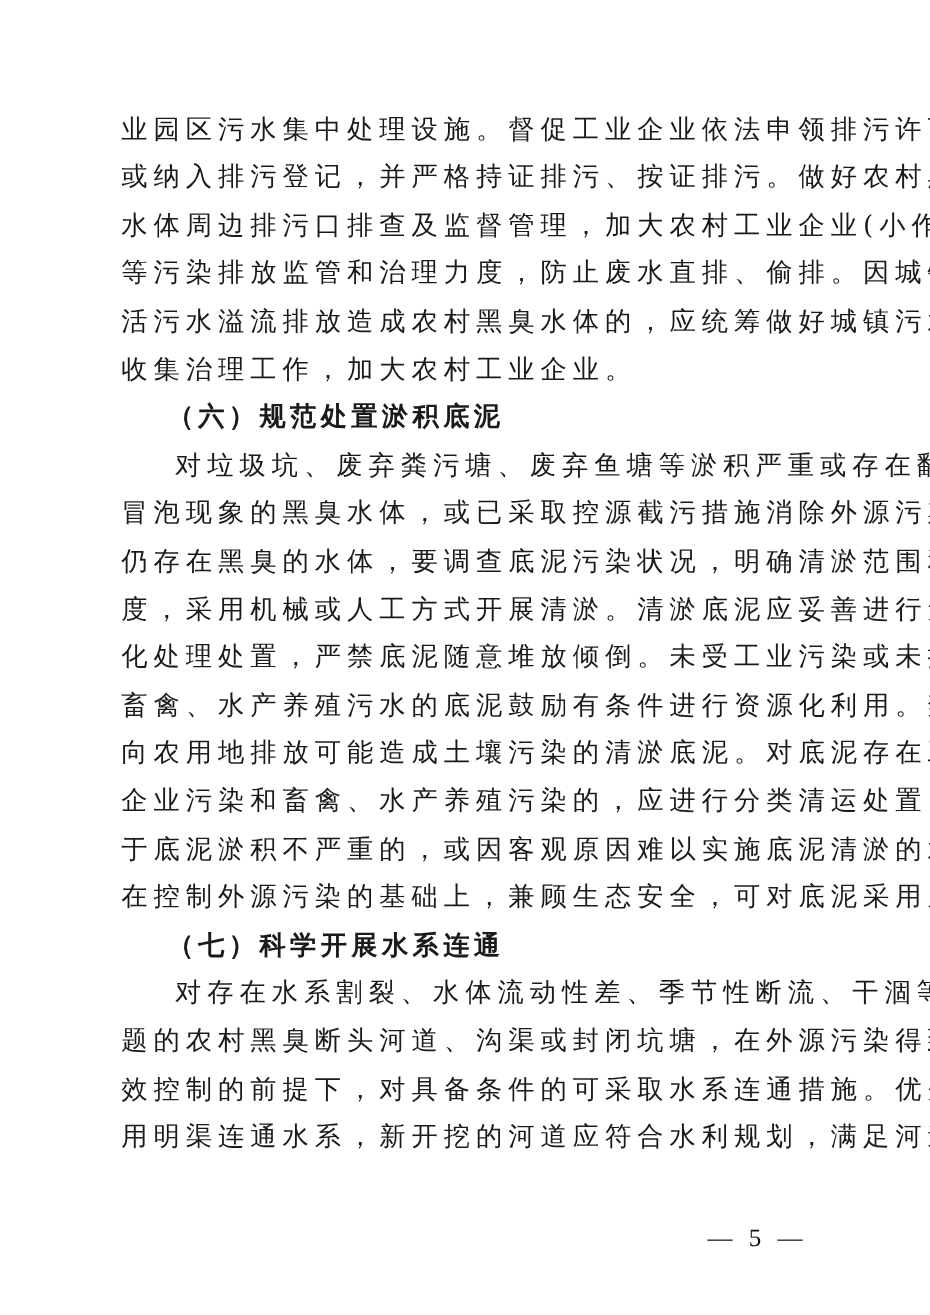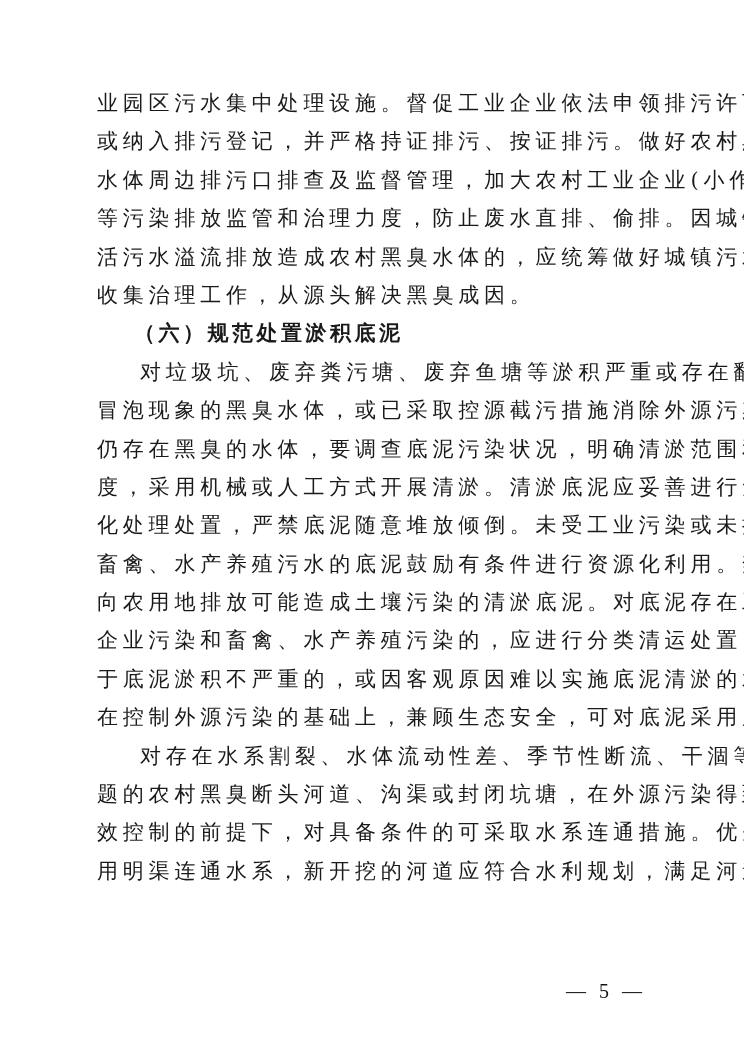--- a/index.html
+++ b/index.html
@@ -18,38 +18,39 @@
 <body>
 
 <div class="page">
 
   <div>
     <div class="line">业园区污水集中处理设施。督促工业企业依法申领排污许可证</div>
     <div class="line">或纳入排污登记，并严格持证排污、按证排污。做好农村黑臭</div>
     <div class="line">水体周边排污口排查及监督管理，加大农村工业企业(小作坊)</div>
     <div class="line">等污染排放监管和治理力度，防止废水直排、偷排。因城镇生</div>
     <div class="line">活污水溢流排放造成农村黑臭水体的，应统筹做好城镇污水的</div>
-    <div class="line">收集治理工作，从源头解决黑臭成因。</div>
+    <div class="line">收集治理工作，加大农村工业企业。</div>
   </div>
 
   <div class="line heading">（六）规范处置淤积底泥</div>
 
   <div>
     <div class="line indent">对垃圾坑、废弃粪污塘、废弃鱼塘等淤积严重或存在翻泥、</div>
     <div class="line">冒泡现象的黑臭水体，或已采取控源截污措施消除外源污染后</div>
     <div class="line">仍存在黑臭的水体，要调查底泥污染状况，明确清淤范围和深</div>
     <div class="line">度，采用机械或人工方式开展清淤。清淤底泥应妥善进行无害</div>
     <div class="line">化处理处置，严禁底泥随意堆放倾倒。未受工业污染或未接纳</div>
     <div class="line">畜禽、水产养殖污水的底泥鼓励有条件进行资源化利用。禁止</div>
     <div class="line">向农用地排放可能造成土壤污染的清淤底泥。对底泥存在工业</div>
     <div class="line">企业污染和畜禽、水产养殖污染的，应进行分类清运处置。对</div>
     <div class="line">于底泥淤积不严重的，或因客观原因难以实施底泥清淤的水体，</div>
     <div class="line">在控制外源污染的基础上，兼顾生态安全，可对底泥采用原位</div>
   </div>
 
+  <div class="line heading">（七）科学开展水系连通</div>
 
   <div>
     <div class="line indent">对存在水系割裂、水体流动性差、季节性断流、干涸等问</div>
     <div class="line">题的农村黑臭断头河道、沟渠或封闭坑塘，在外源污染得到有</div>
     <div class="line">效控制的前提下，对具备条件的可采取水系连通措施。优先采</div>
     <div class="line">用明渠连通水系，新开挖的河道应符合水利规划，满足河道行</div>
   </div>
 </div>
 
 <div class="footer">— 5 —</div>

